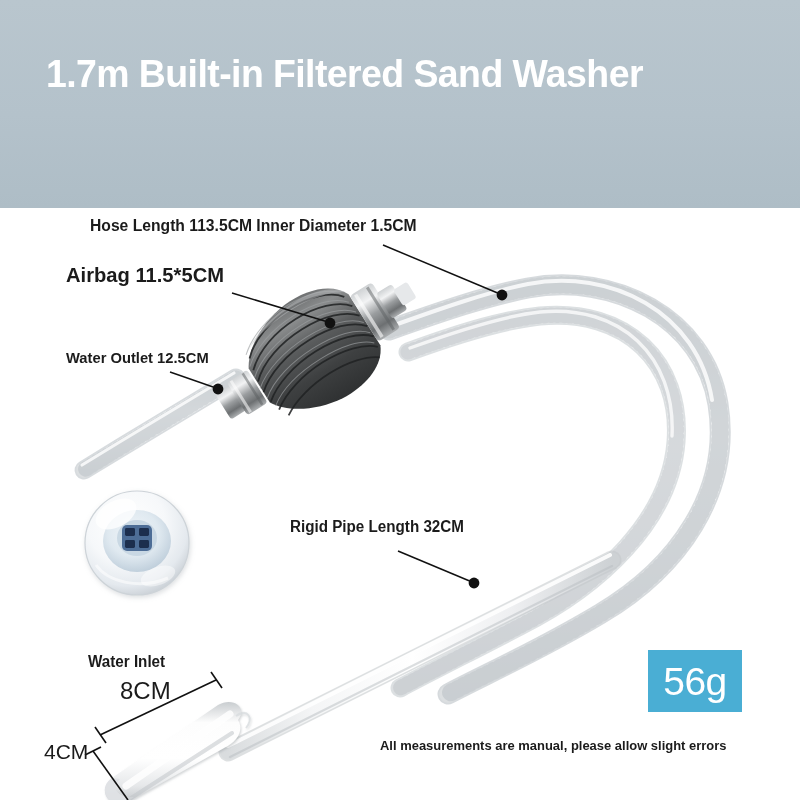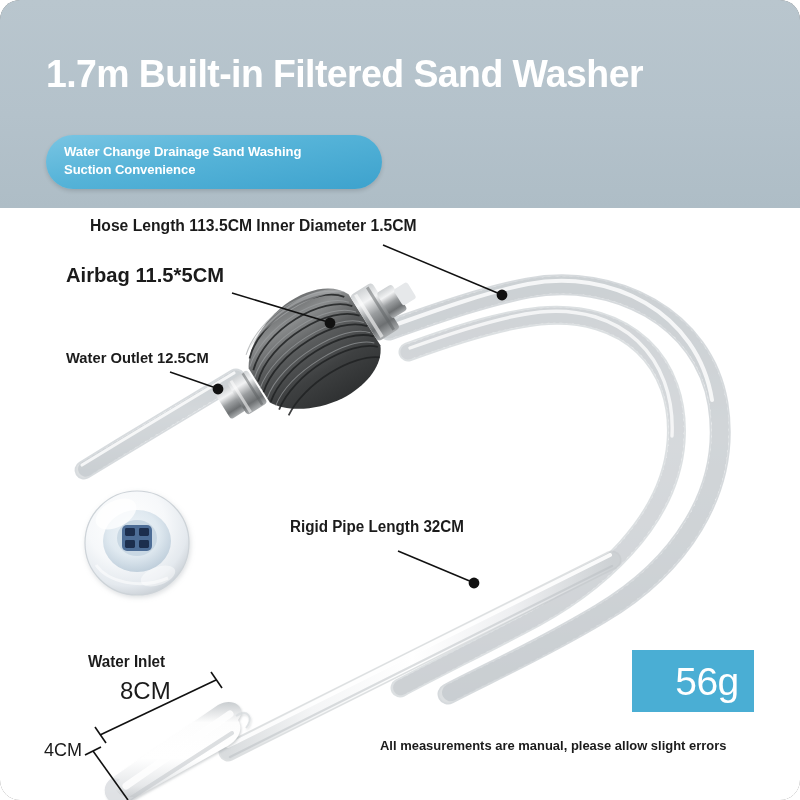--- a/index.html
+++ b/index.html
@@ -10,21 +10,20 @@
   }
   body {
     font-family: "Liberation Sans", sans-serif;
   }
   #page {
     position: relative;
     width: 800px;
     height: 800px;
     overflow: hidden;
     background: #737373;
-    border-radius: 20px;
   }
 
   
   #header-band {
     position: absolute;
     left: 0; top: 0;
     width: 800px;
     height: 208px;
     background: linear-gradient(180deg, #b9c6ce 0%, #b4c2cb 55%, #aebdc6 100%);
   }
@@ -80,35 +79,34 @@
     font-weight: 700;
     white-space: nowrap;
     transform-origin: left center;
   }
   #lbl-hose      { left: 90px;  top: 216px; font-size: 16.5px; transform: scaleX(0.95); }
   #lbl-airbag    { left: 66px;  top: 263px; font-size: 21px;   transform: scaleX(0.96); }
   #lbl-outlet    { left: 66px;  top: 349px; font-size: 15.5px; transform: scaleX(0.95); }
   #lbl-rigid     { left: 290px; top: 518px; font-size: 16px;   transform: scaleX(0.95); }
   #lbl-inlet     { left: 88px;  top: 653px; font-size: 16px;   transform: scaleX(0.95); }
   #lbl-8cm       { left: 120px; top: 677px; font-size: 24px;   font-weight: 400; }
-  #lbl-4cm       { left: 44px;  top: 740px; font-size: 18px;   font-weight: 400; }
+  #lbl-4cm       { left: 44px;  top: 740px; font-size: 21px;   font-weight: 400; }
   #lbl-disclaimer{ left: 380px; top: 738px; font-size: 13.5px; font-weight: 700; transform: scaleX(0.96); }
 
   
   #weight-badge {
     position: absolute;
-    left: 632px;
+    left: 648px;
     top: 650px;
     width: 94px;
     height: 62px;
     background: #4aaed4;
     display: flex;
     align-items: center;
     justify-content: center;
-    padding-left: 28px;
   }
   #weight-badge span {
     color: #ffffff;
     font-size: 39px;
     font-weight: 400;
     line-height: 1;
     letter-spacing: -0.5px;
   }
 
   
@@ -121,24 +119,20 @@
   }
 </style>
 </head>
 <body>
 
 <div id="page">
 
   <div id="header-band">
     <div id="header-title">1.7m Built-in Filtered Sand Washer</div>
 
-    <div id="header-badge">
-      <div class="line">Water Change Drainage Sand Washing</div>
-      <div class="line">Suction Convenience</div>
-    </div>
   </div>
 
   <div id="body-area"></div>
 
   <svg id="artwork" viewBox="0 0 800 800">
     <defs>
 
       <linearGradient id="gTubeV" x1="0" y1="0" x2="1" y2="0">
         <stop offset="0%" stop-color="#d9dcde"></stop>
         <stop offset="22%" stop-color="#f4f5f6"></stop>

